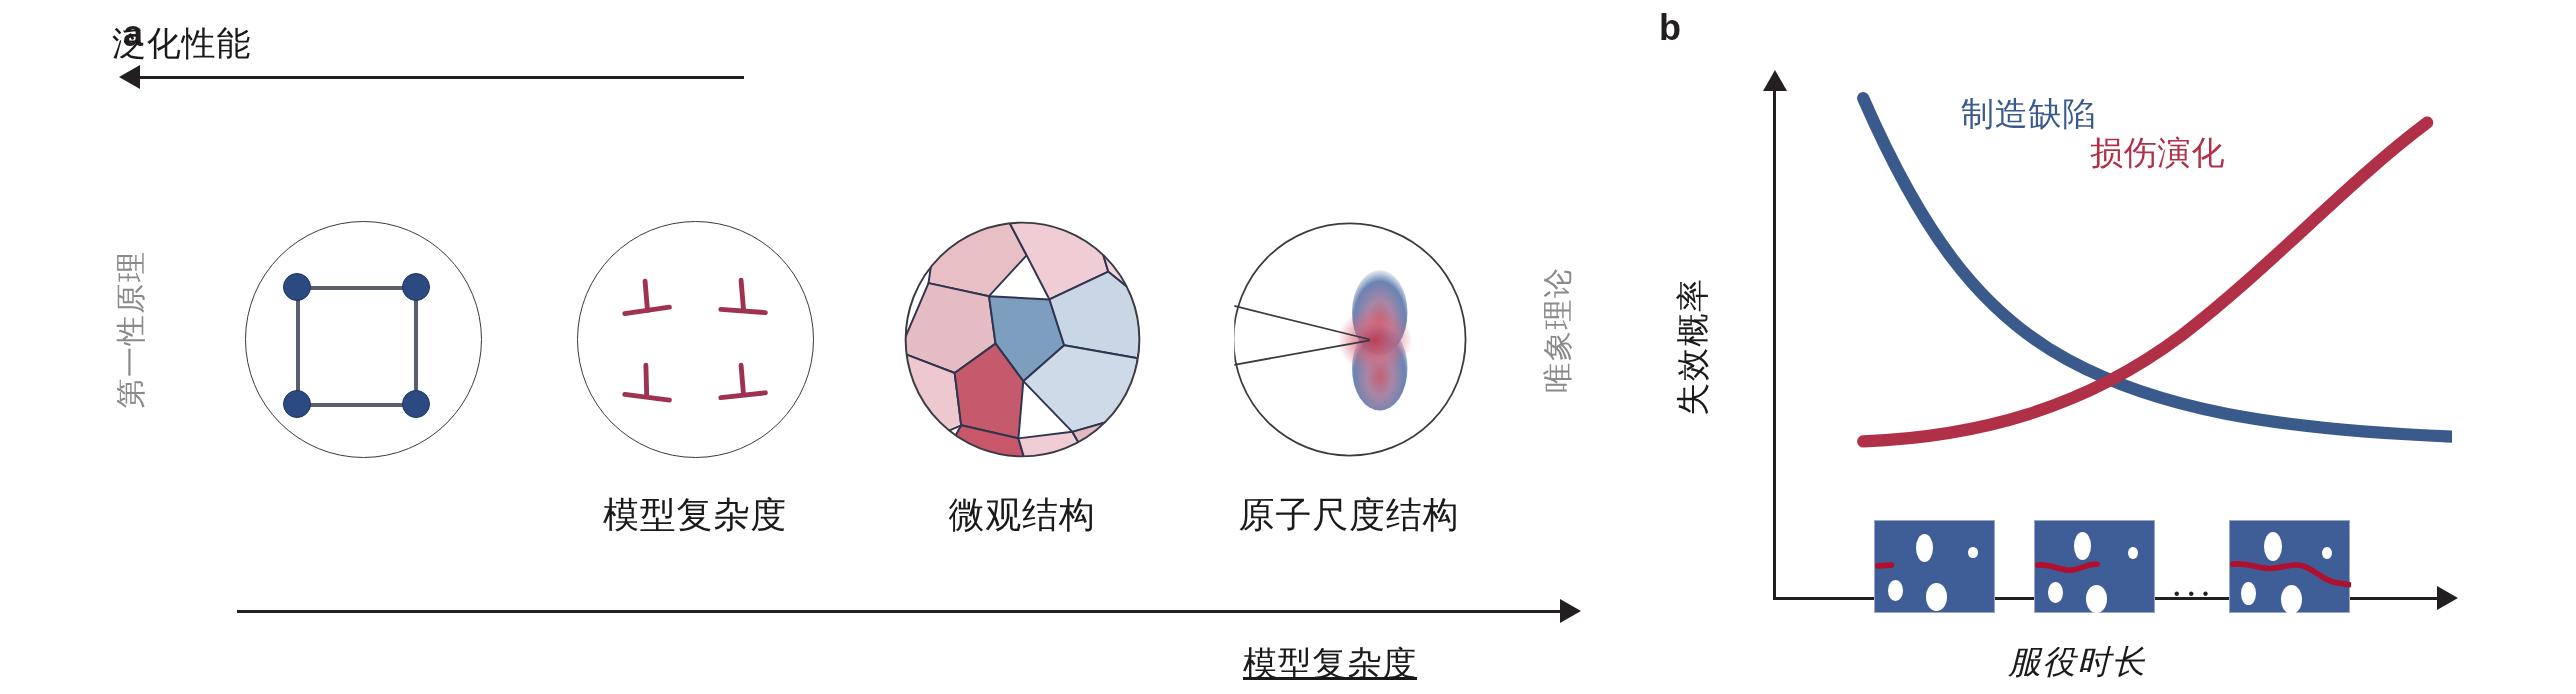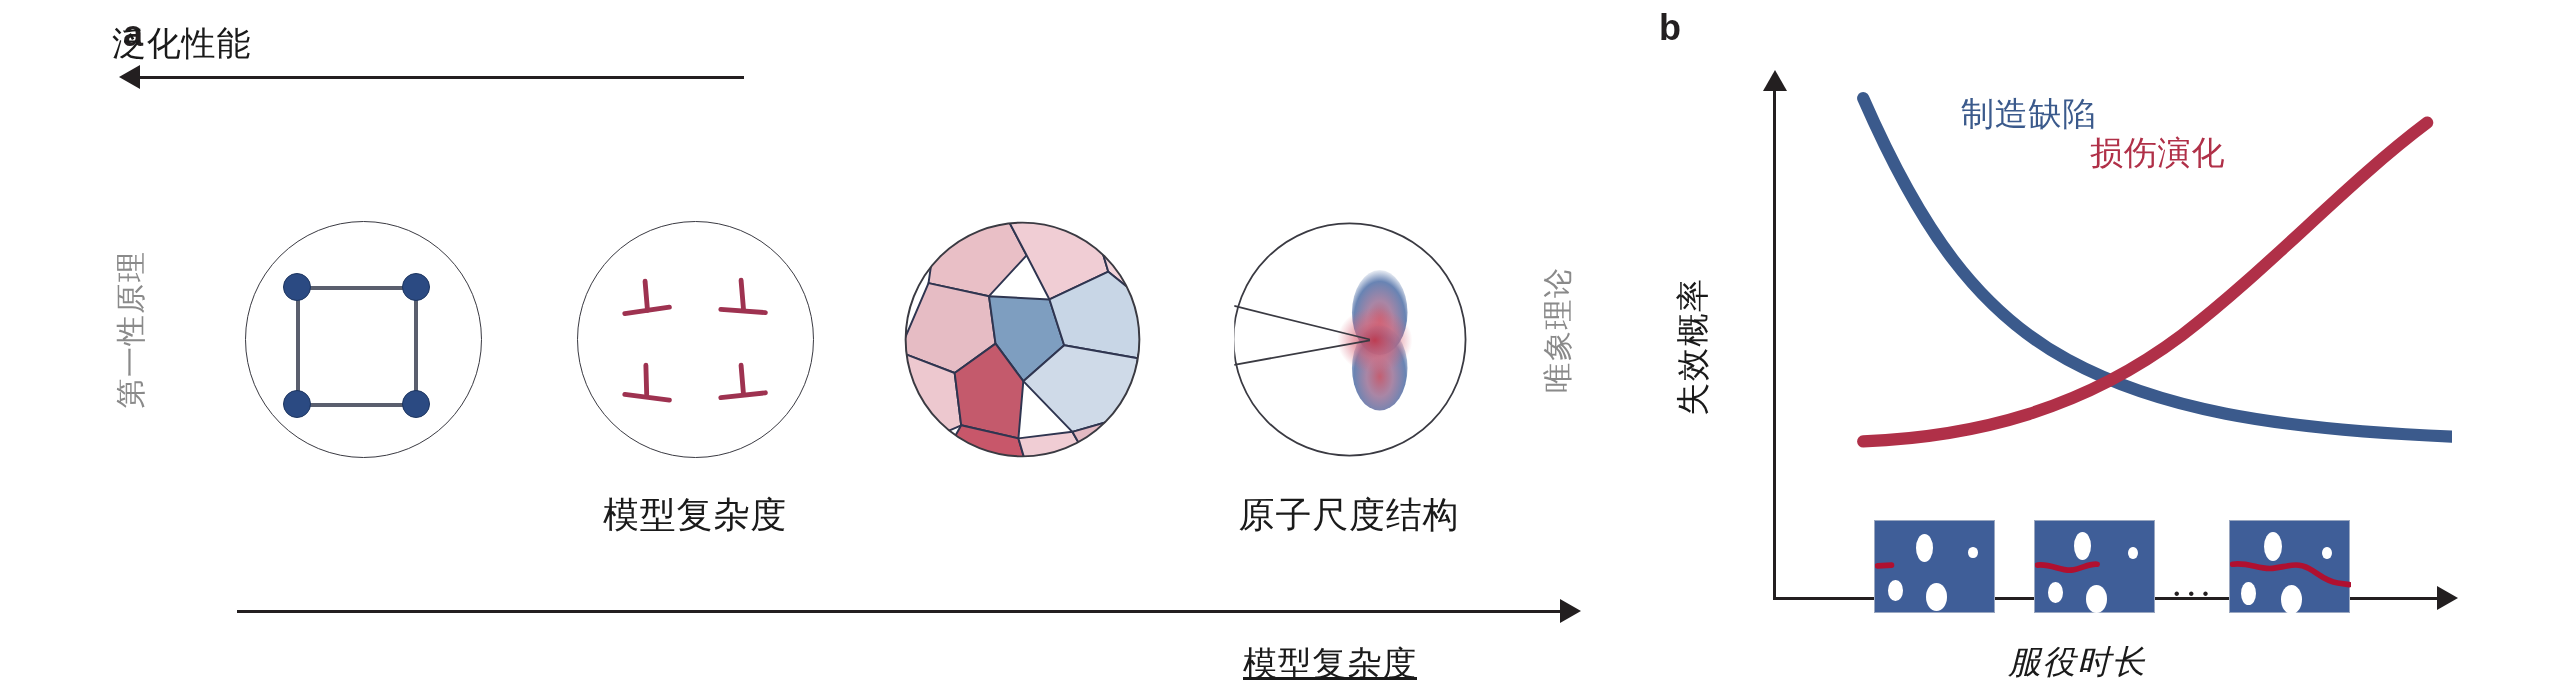--- a/index.html
+++ b/index.html
@@ -150,20 +150,21 @@
 
         <path d="M 145 145 L 4 106 A 142 142 0 0 0 4 106" fill="none"></path>
         <circle cx="145" cy="145" r="142" fill="none" stroke="#3a3a42" stroke-width="2.2"></circle>
         <path d="M 170 145 L 4 104" fill="none" stroke="#3a3a42" stroke-width="2.2"></path>
         <path d="M 170 146 L 4 176" fill="none" stroke="#3a3a42" stroke-width="2.2"></path>
         <path d="M 4 104 A 142 142 0 0 0 4 176" fill="#ffffff" stroke="none"></path>
       </svg>
     </div>
 
     <div class="stage-caption" style="left:556px;top:491px;width:278px;">模型复杂度</div>
+    <div class="stage-caption" style="left:883px;top:491px;width:278px;">微观结构</div>
     <div class="stage-caption" style="left:1210px;top:491px;width:278px;">原子尺度结构</div>
 
     <div>
       <div class="h-arrow" style="left:237px;top:610px;width:1325px;"></div>
       <div class="arrow-head right" style="left:1560px;top:599px;"></div>
     </div>
 
     <div id="complexity-label" style="left:1243px;top:641px;">模型复杂度</div>
   </div>
 

